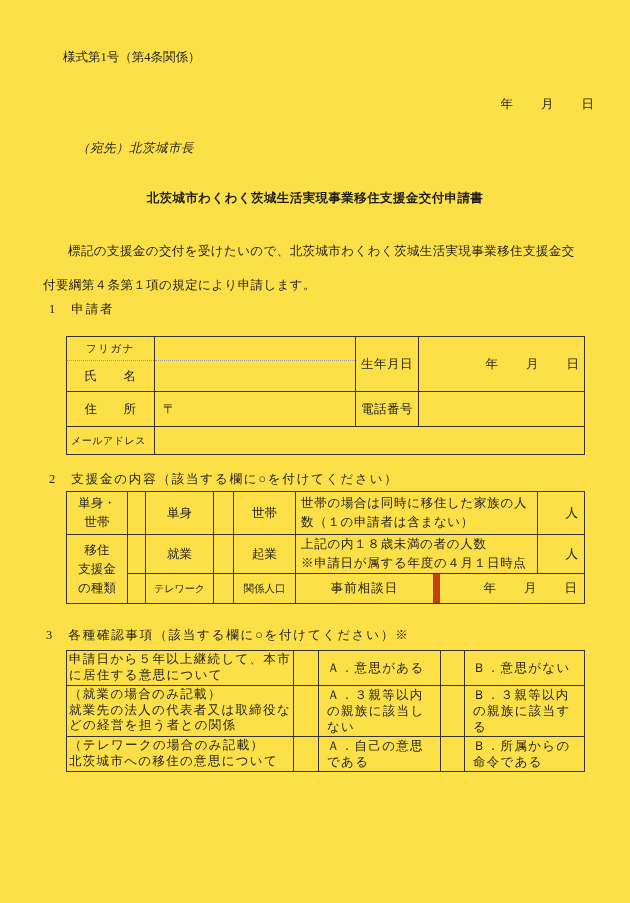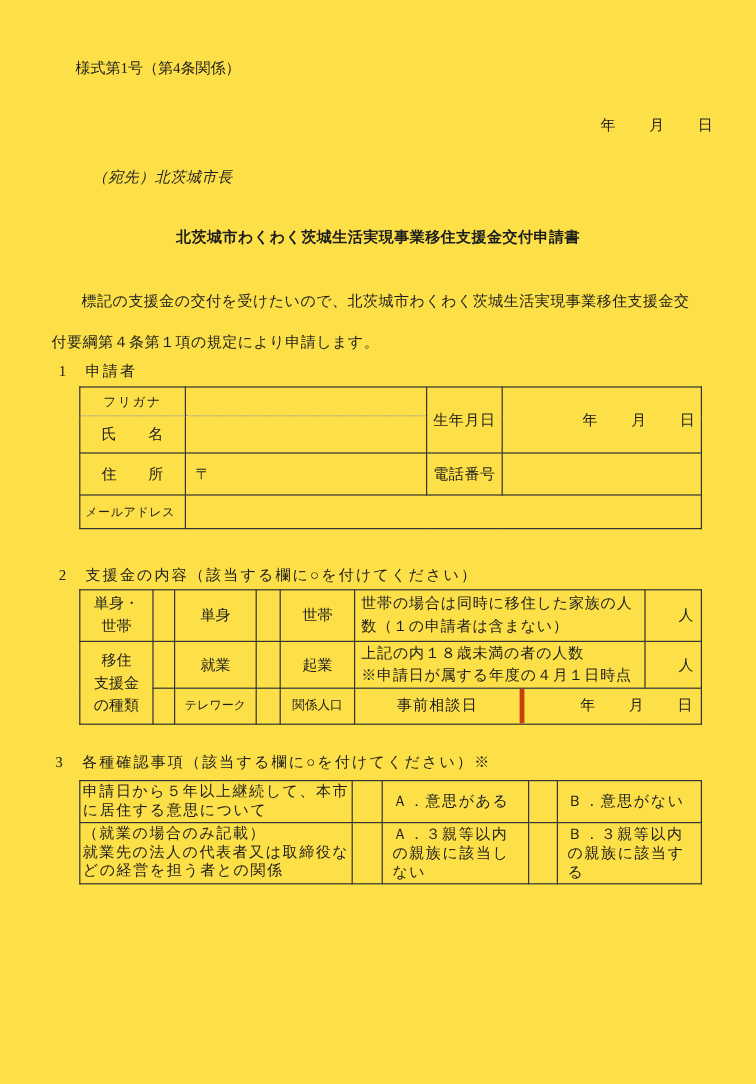--- a/index.html
+++ b/index.html
@@ -37,42 +37,42 @@
   
   table { border-collapse: collapse; table-layout: fixed; }
   td {
     border: 1px solid #333;
     vertical-align: middle;
     font-size: 12.5px;
     padding: 0 4px;
     overflow: hidden;
   }
 
-  .t1 { left: 66px; top: 322px; width: 518px; }
+  .t1 { left: 66px; top: 336px; width: 518px; }
   .t2 { left: 66px; top: 491px; width: 518px; }
   .t3 { left: 66px; top: 650px; width: 518px; }
 
   .lbl  { text-align: center; letter-spacing: 0.5px; }
   .lbl-sm  { font-size: 10.5px; letter-spacing: 1.5px; text-align: center; }
   .lbl-email { font-size: 10px; letter-spacing: 0.5px; text-align: left; }
   .dotted-b { border-bottom: 1px dotted #9a9a9a; }
   .dotted-t { border-top: 1px dotted #9a9a9a; }
   .dateval { text-align: right; padding-right: 4px; letter-spacing: 1px; }
   .addr-val { padding-left: 8px; }
 
   .cat { text-align: center; line-height: 19px; }
   .sm10  { font-size: 10px; letter-spacing: 0; }
   .sm105 { font-size: 10.5px; letter-spacing: 0; }
   .desc { font-size: 12.5px; letter-spacing: 0.7px; line-height: 19px; padding: 0 5px; margin-left: 23px; }
   .unit { text-align: right; padding-right: 6px; }
 
   .split-wrap { padding: 0; }
   .split { display: flex; height: 29px; align-items: stretch; }
   .split .c1 {
-    width: 137px; border-right: 4px solid #c2410c;
+    width: 137px; border-right: 7px solid #c2410c;
     display: flex; align-items: center; justify-content: center;
     letter-spacing: 1px;
   }
   .split .c2 {
     flex: 1; display: flex; align-items: center; justify-content: flex-end;
     padding-right: 6px; letter-spacing: 1px;
   }
 
   .q   { font-size: 12.5px; letter-spacing: 1.3px; line-height: 15.8px; padding: 1px 2px; }
   .opt { font-size: 12.5px; letter-spacing: 1.3px; line-height: 16px; padding: 1px 8px; }
@@ -198,16 +198,26 @@
 どの経営を担う者との関係</td>
       <td></td>
       <td class="opt pre">Ａ．３親等以内
 の親族に該当し
 ない</td>
       <td></td>
       <td class="opt pre">Ｂ．３親等以内
 の親族に該当す
 る</td>
     </tr>
+    <tr style="height:32px">
+      <td class="q pre">（テレワークの場合のみ記載）
+北茨城市への移住の意思について</td>
+      <td></td>
+      <td class="opt pre">Ａ．自己の意思
+である</td>
+      <td></td>
+      <td class="opt pre">Ｂ．所属からの
+命令である</td>
+    </tr>
   </tbody>
     </table>
 
 </div>
 
 </body></html>

